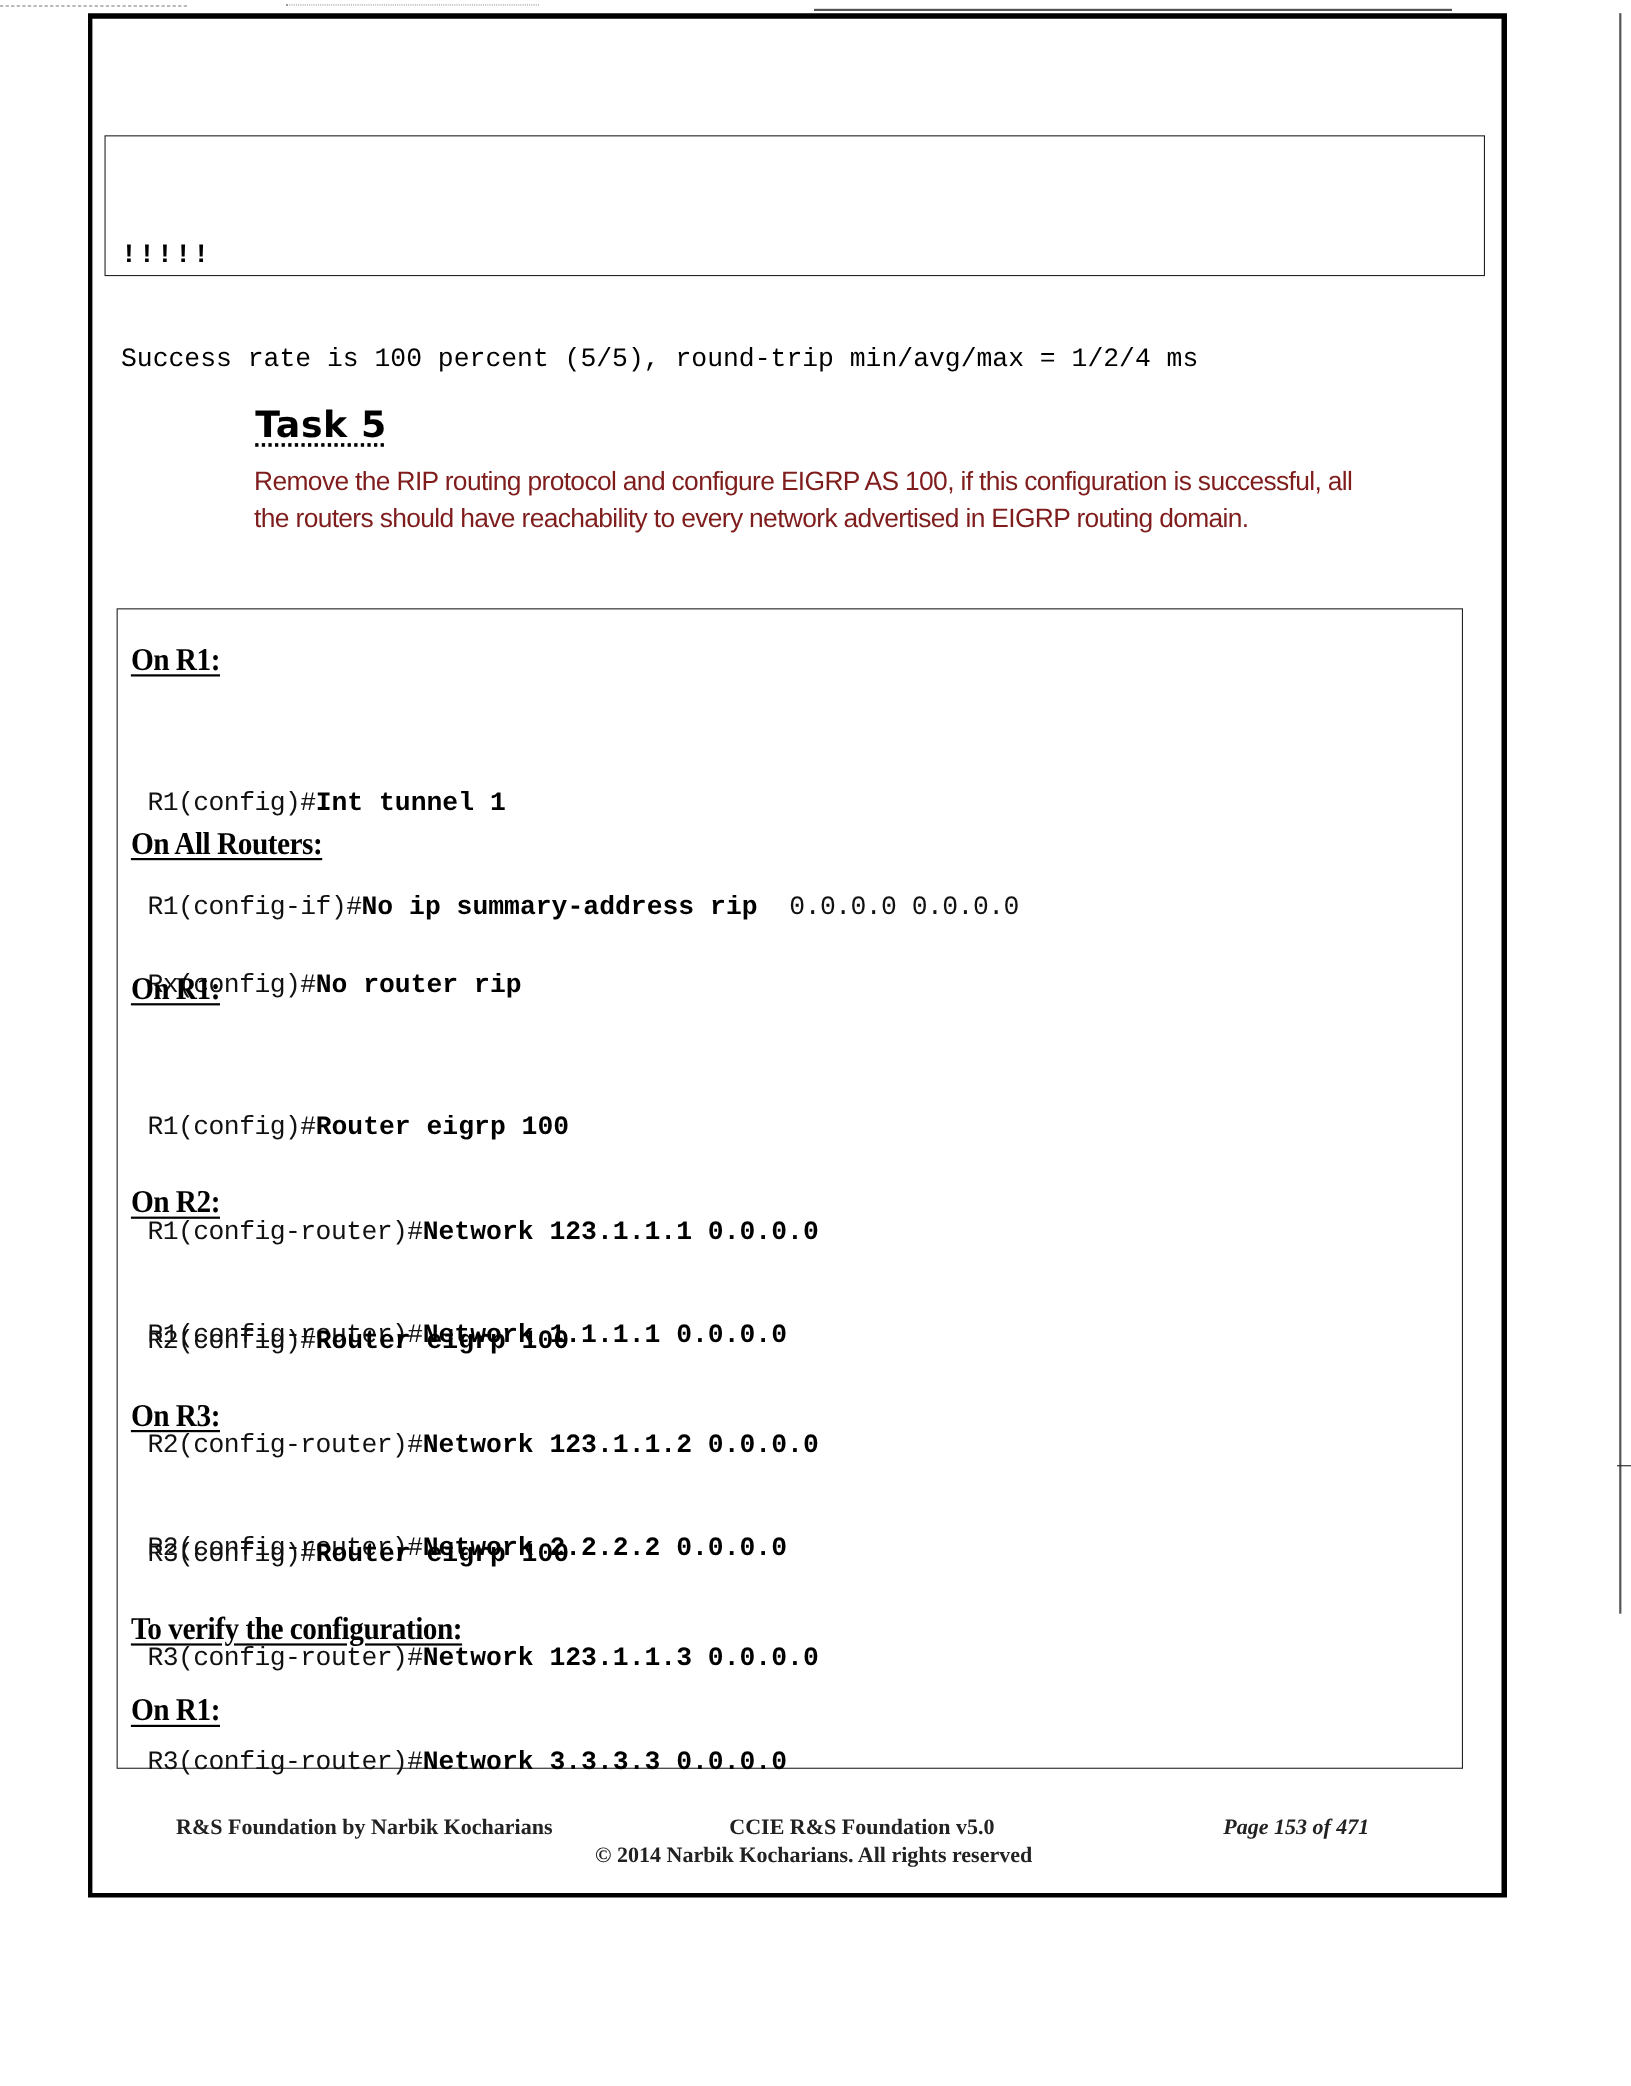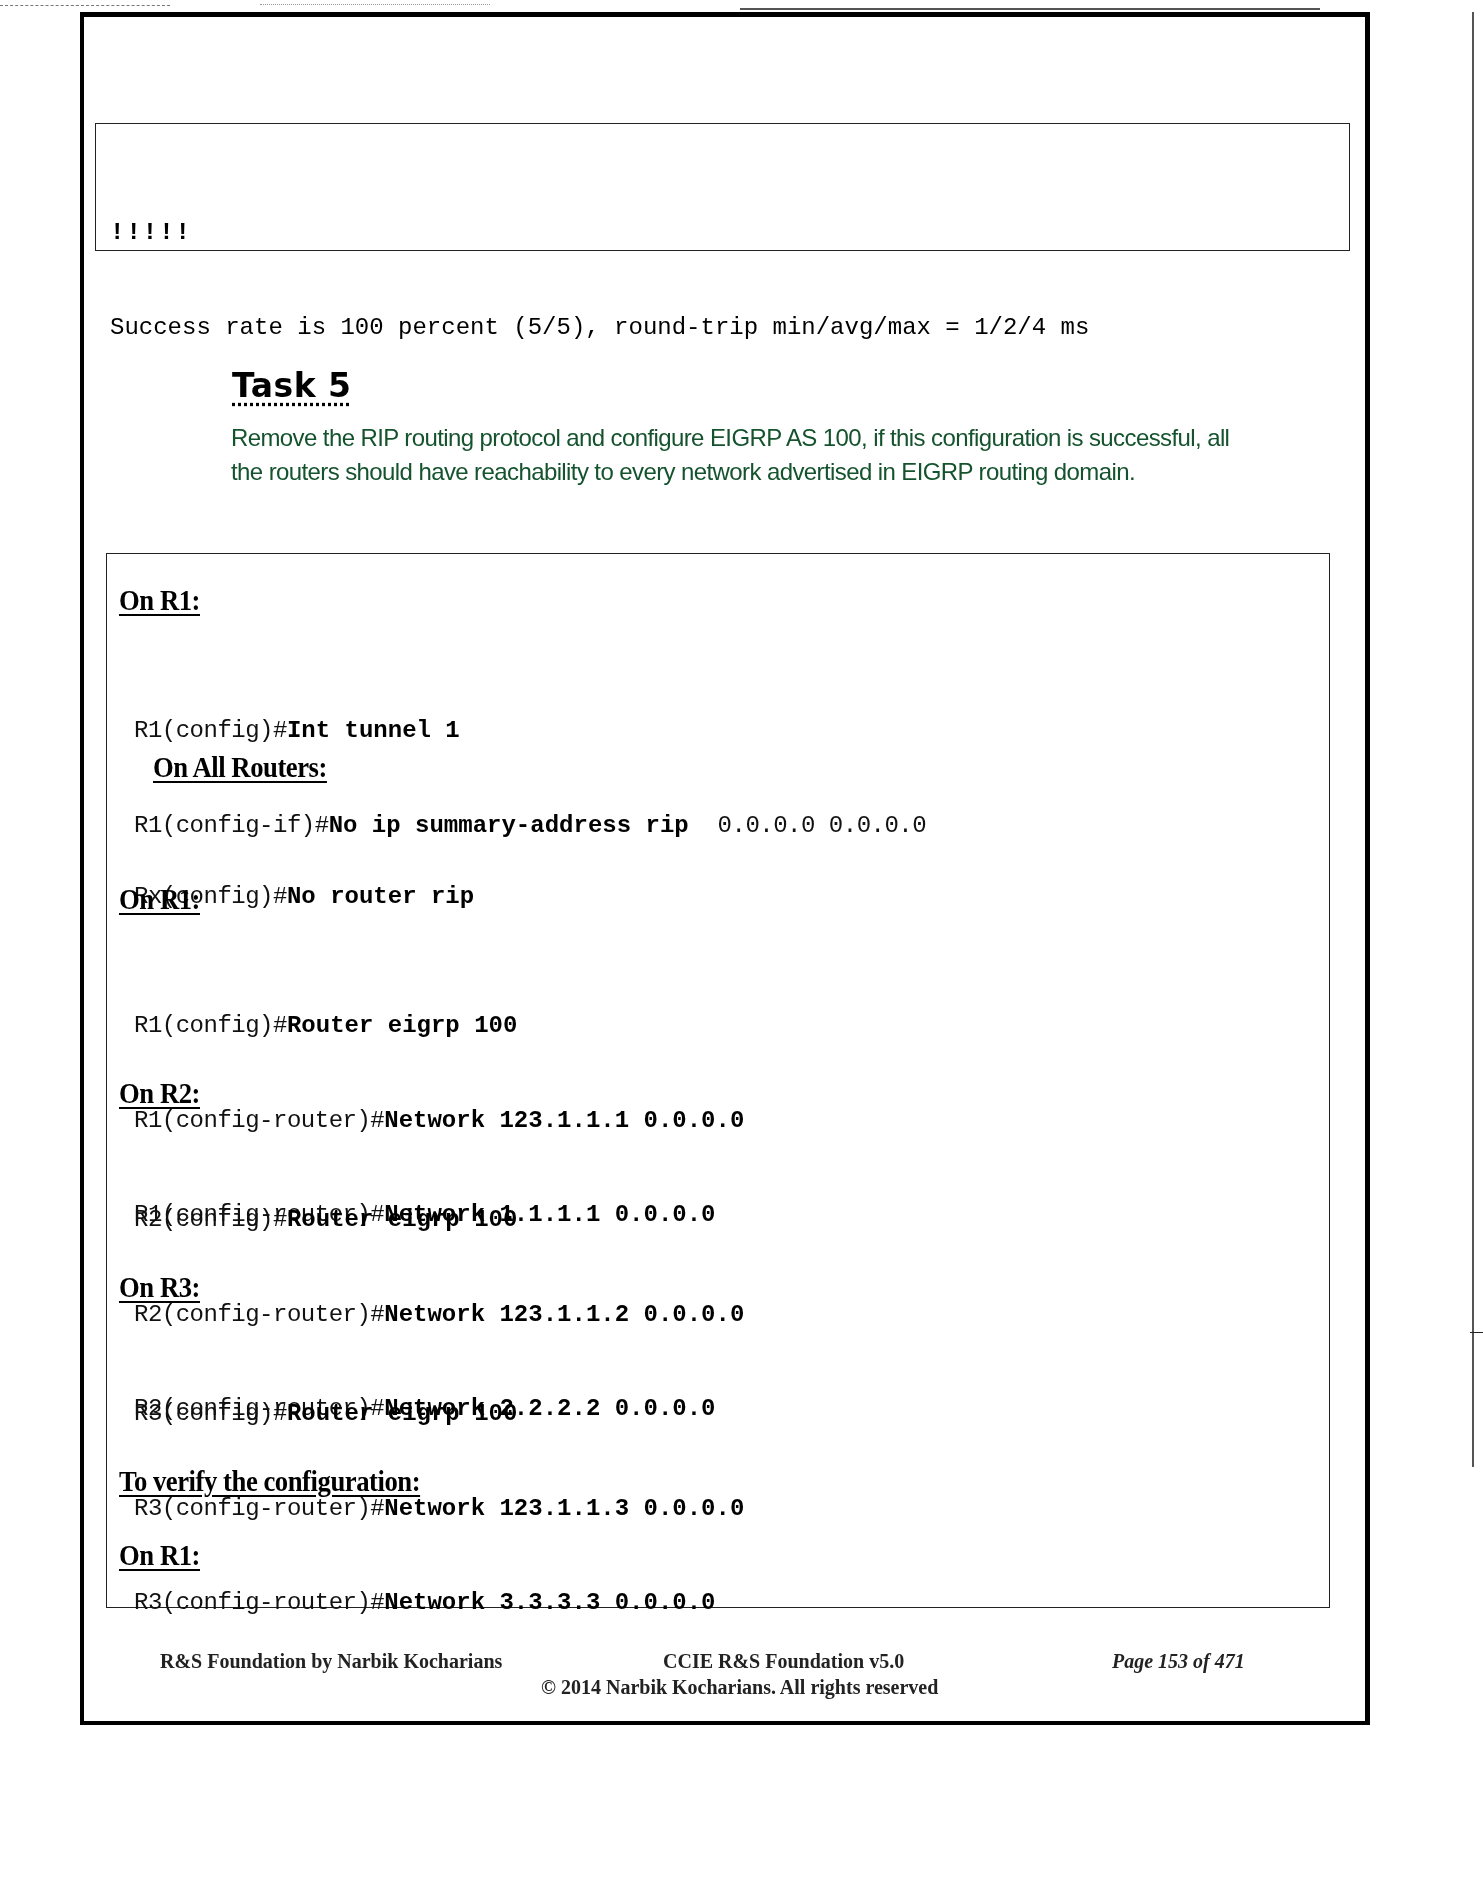--- a/index.html
+++ b/index.html
@@ -28,21 +28,21 @@
     .ping-lines .bang { letter-spacing: 2px; font-weight: bold; }
 
     .task-title {
       position: absolute; left: 232px; top: 366px;
       font-family: "DejaVu Sans", sans-serif; font-weight: bold; font-size: 33px;
       text-decoration: underline; text-decoration-style: dotted; text-underline-offset: 6px;
       letter-spacing: 0.5px;
     }
     .task-desc {
       position: absolute; left: 231px; top: 421px; width: 1020px;
-      font-family: "Liberation Sans", sans-serif; font-size: 24px; line-height: 34px; color: #14532d;
+      font-family: "Liberation Sans", sans-serif; font-size: 24px; line-height: 34px; color: #7f1d1d;
       letter-spacing: -0.6px;
     }
 
     .section { position: absolute; left: 12px; }
     .heading {
       font-family: "Liberation Serif", "DejaVu Serif", serif; font-weight: bold; font-size: 29px;
       text-decoration: underline; text-underline-offset: 4px; letter-spacing: -0.5px; transform: scaleX(0.92); transform-origin: left;
       display: inline-block;
     }
     .cmd { display: block; }
@@ -81,21 +81,21 @@
 <div class="box config-box">
 
   <div class="section" style="top:30px;">
     <span class="heading">On R1:</span>
   </div>
   <div class="section mono" style="top:98px;">
     <span class="cmd"><span class="prompt">R1(config)#</span><span class="command">Int tunnel 1</span></span>
     <span class="cmd"><span class="prompt">R1(config-if)#</span><span class="command">No ip summary-address rip</span><span class="prompt"> 0.0.0.0 0.0.0.0</span></span>
   </div>
 
-  <div class="section" style="top:197px;margin-left:34px;">
+  <div class="section" style="top:197px;">
     <span class="heading">On All Routers:</span>
   </div>
   <div class="section mono" style="top:264px;">
     <span class="cmd"><span class="prompt">Rx(config)#</span><span class="command">No router rip</span></span>
   </div>
 
   <div class="section" style="top:329px;">
     <span class="heading">On R1:</span>
   </div>
   <div class="section mono" style="top:393px;font-family:Liberation Mono, monospace;">

